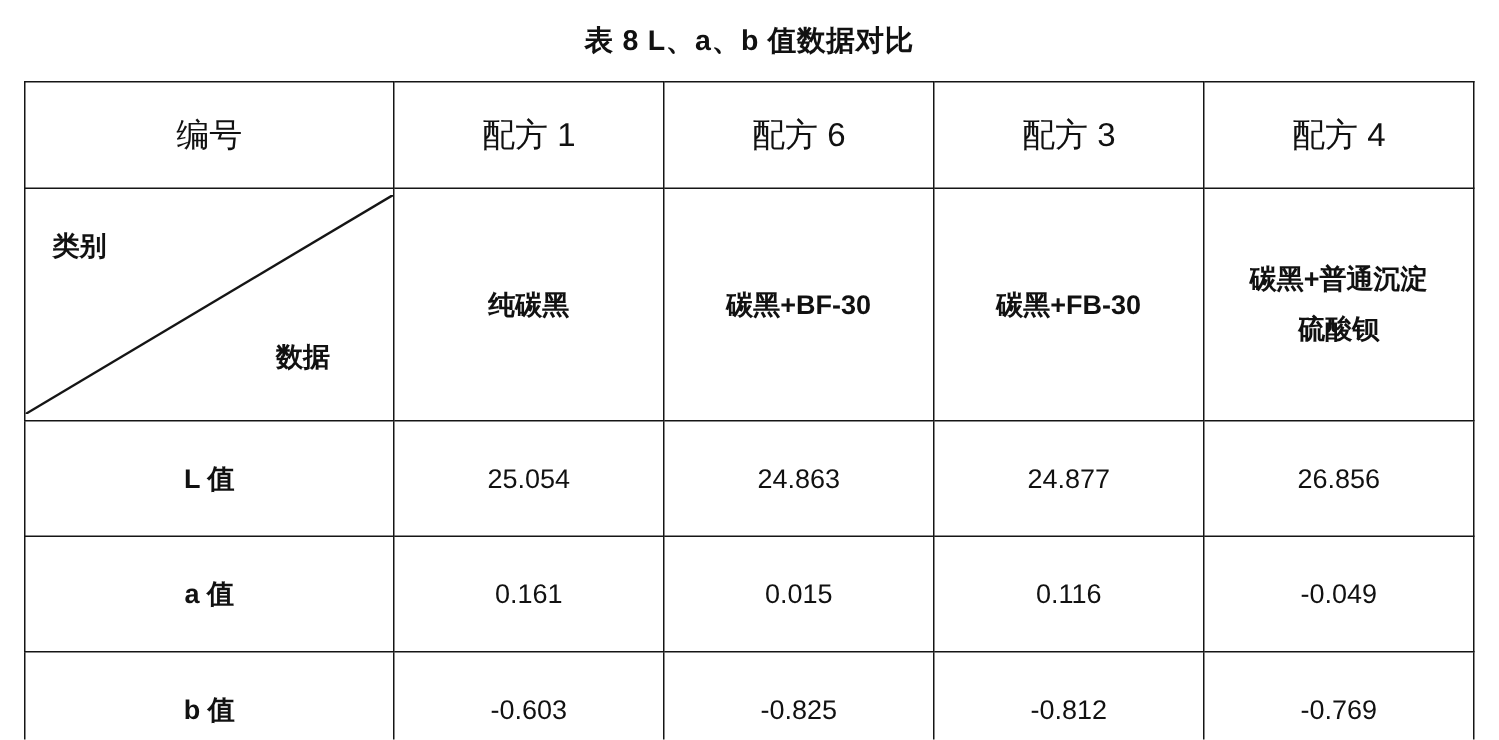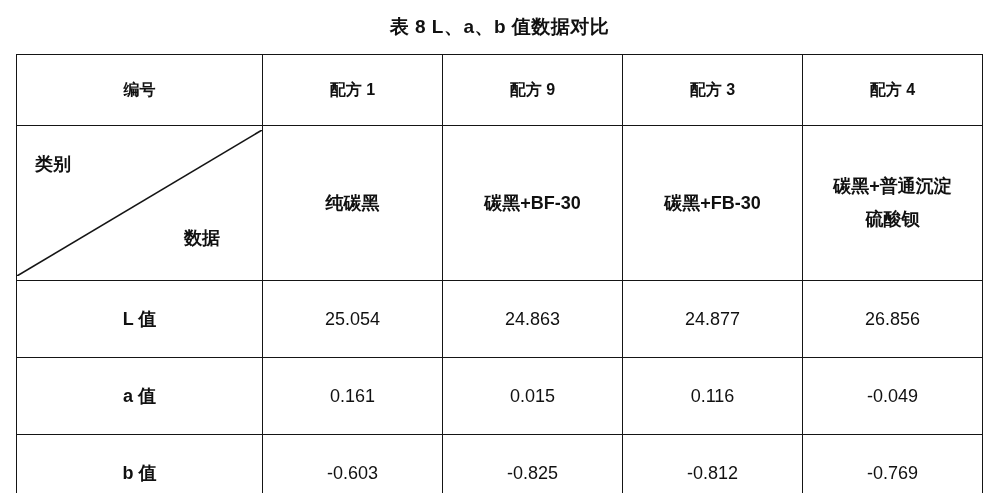--- a/index.html
+++ b/index.html
@@ -40,23 +40,23 @@
     text-align: center;
     vertical-align: middle;
     font-size: 18px;
     color: #111111;
     padding: 4px 2px;
   }
   .col-first { width: 246px; }
   .col-rest  { width: 180px; }
 
   tr.header-row td {
-    font-weight: bold;
+    font-weight: normal;
     height: 62px;
-    font-size: 16px;
+    font-size: 22px;
   }
   tr.type-row td {
     height: 146px;
     font-weight: bold;
     font-size: 18px;
   }
   tr.value-row td {
     height: 68px;
     font-size: 18px;
   }
@@ -117,21 +117,21 @@
       <col class="col-first">
       <col class="col-rest">
       <col class="col-rest">
       <col class="col-rest">
       <col class="col-rest">
     </colgroup>
     <tbody>
       <tr class="header-row">
         <td>编号</td>
         <td>配方 1</td>
-        <td>配方 9</td>
+        <td>配方 6</td>
         <td>配方 3</td>
         <td>配方 4</td>
       </tr>
 
       <tr class="type-row">
         <td class="diag-cell">
           <div class="diag-inner">
             <svg class="diag-line" viewBox="0 0 246 146" preserveAspectRatio="none">
               <line x1="0" y1="146" x2="246" y2="0" stroke="#151515" stroke-width="1.6" vector-effect="non-scaling-stroke"></line>
             </svg>

